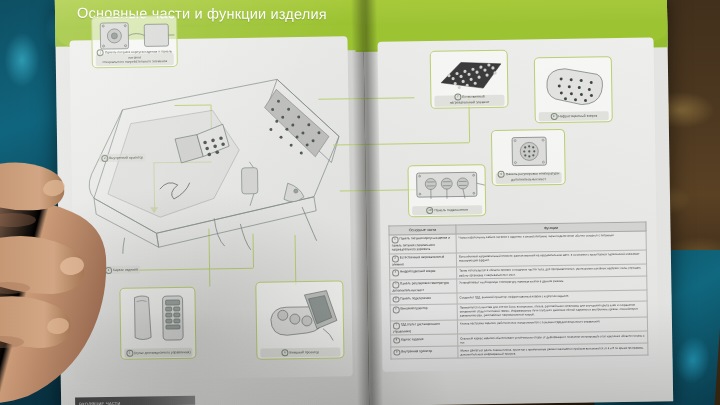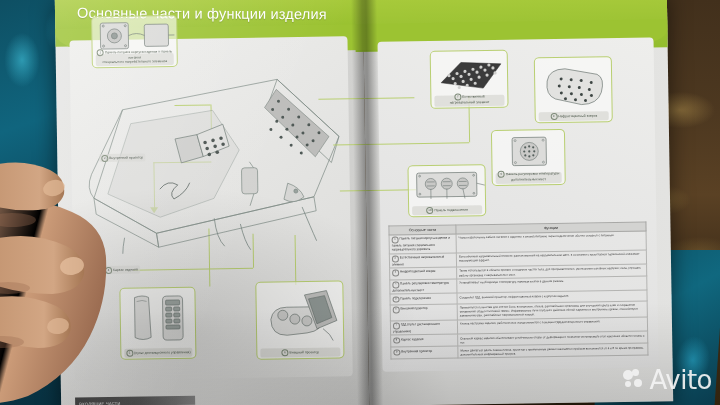--- a/index.html
+++ b/index.html
@@ -575,23 +575,14 @@
     <ellipse cx="78" cy="116" rx="12" ry="9" fill="#e3bd9c" opacity=".8" transform="rotate(-10 78 116)"></ellipse>
     <ellipse cx="64" cy="176" rx="11" ry="8" fill="#dfb795" opacity=".72" transform="rotate(-8 64 176)"></ellipse>
 
     <g fill="#9c6d52" opacity=".35">
       <ellipse cx="18" cy="70" rx="24" ry="7"></ellipse>
       <ellipse cx="14" cy="138" rx="22" ry="6"></ellipse>
       <ellipse cx="10" cy="192" rx="20" ry="6"></ellipse>
     </g>
   </svg>
 
-  <div id="avito">
-    <span class="dots">
-      <i class="d1"></i>
-        <i class="d2"></i>
-        <i class="d3"></i>
-        <i class="d4"></i>
-    </span>
-    <span class="wm">Avito</span>
-  </div>
 
 </div>
 
 </body></html>

